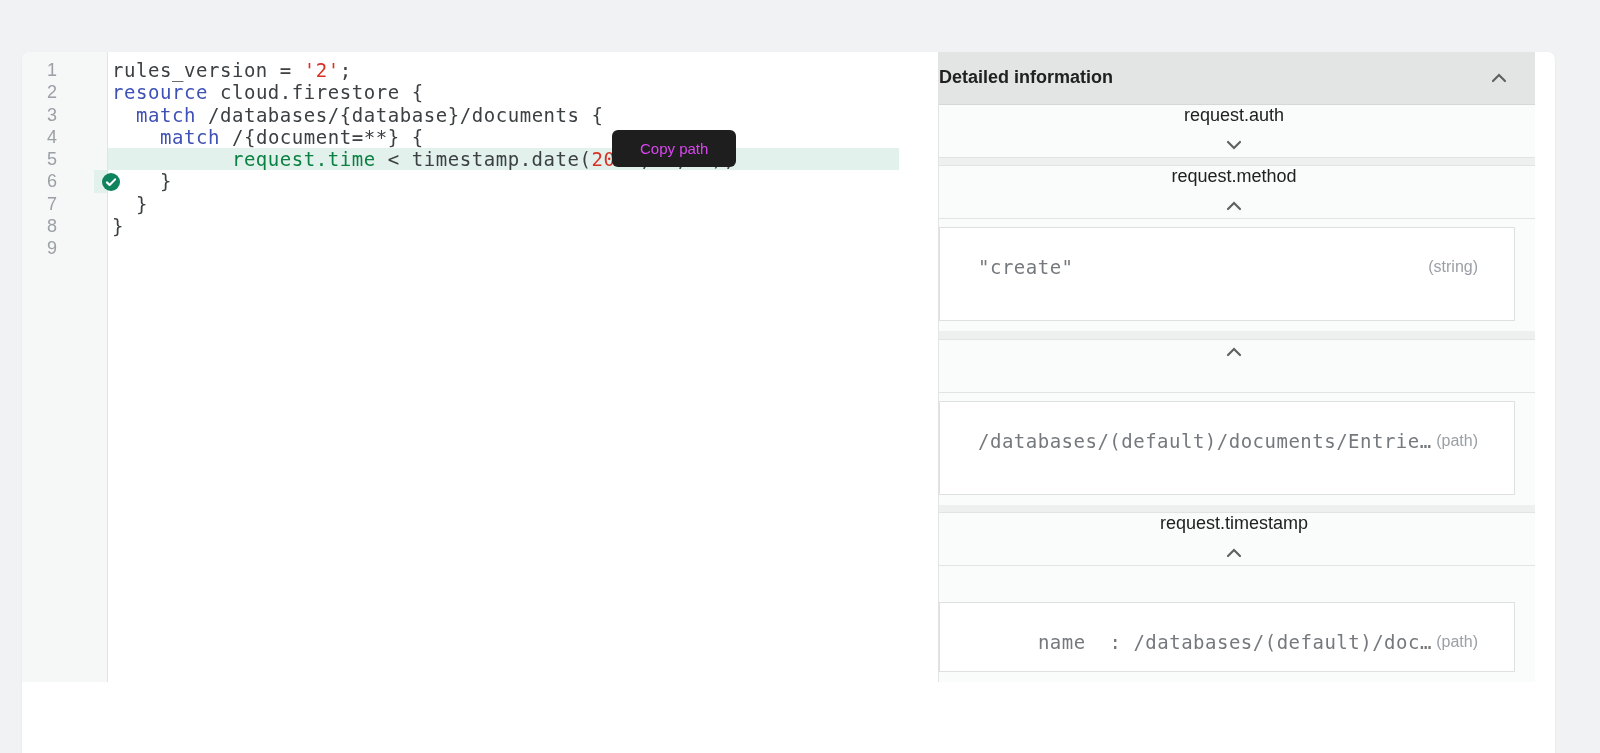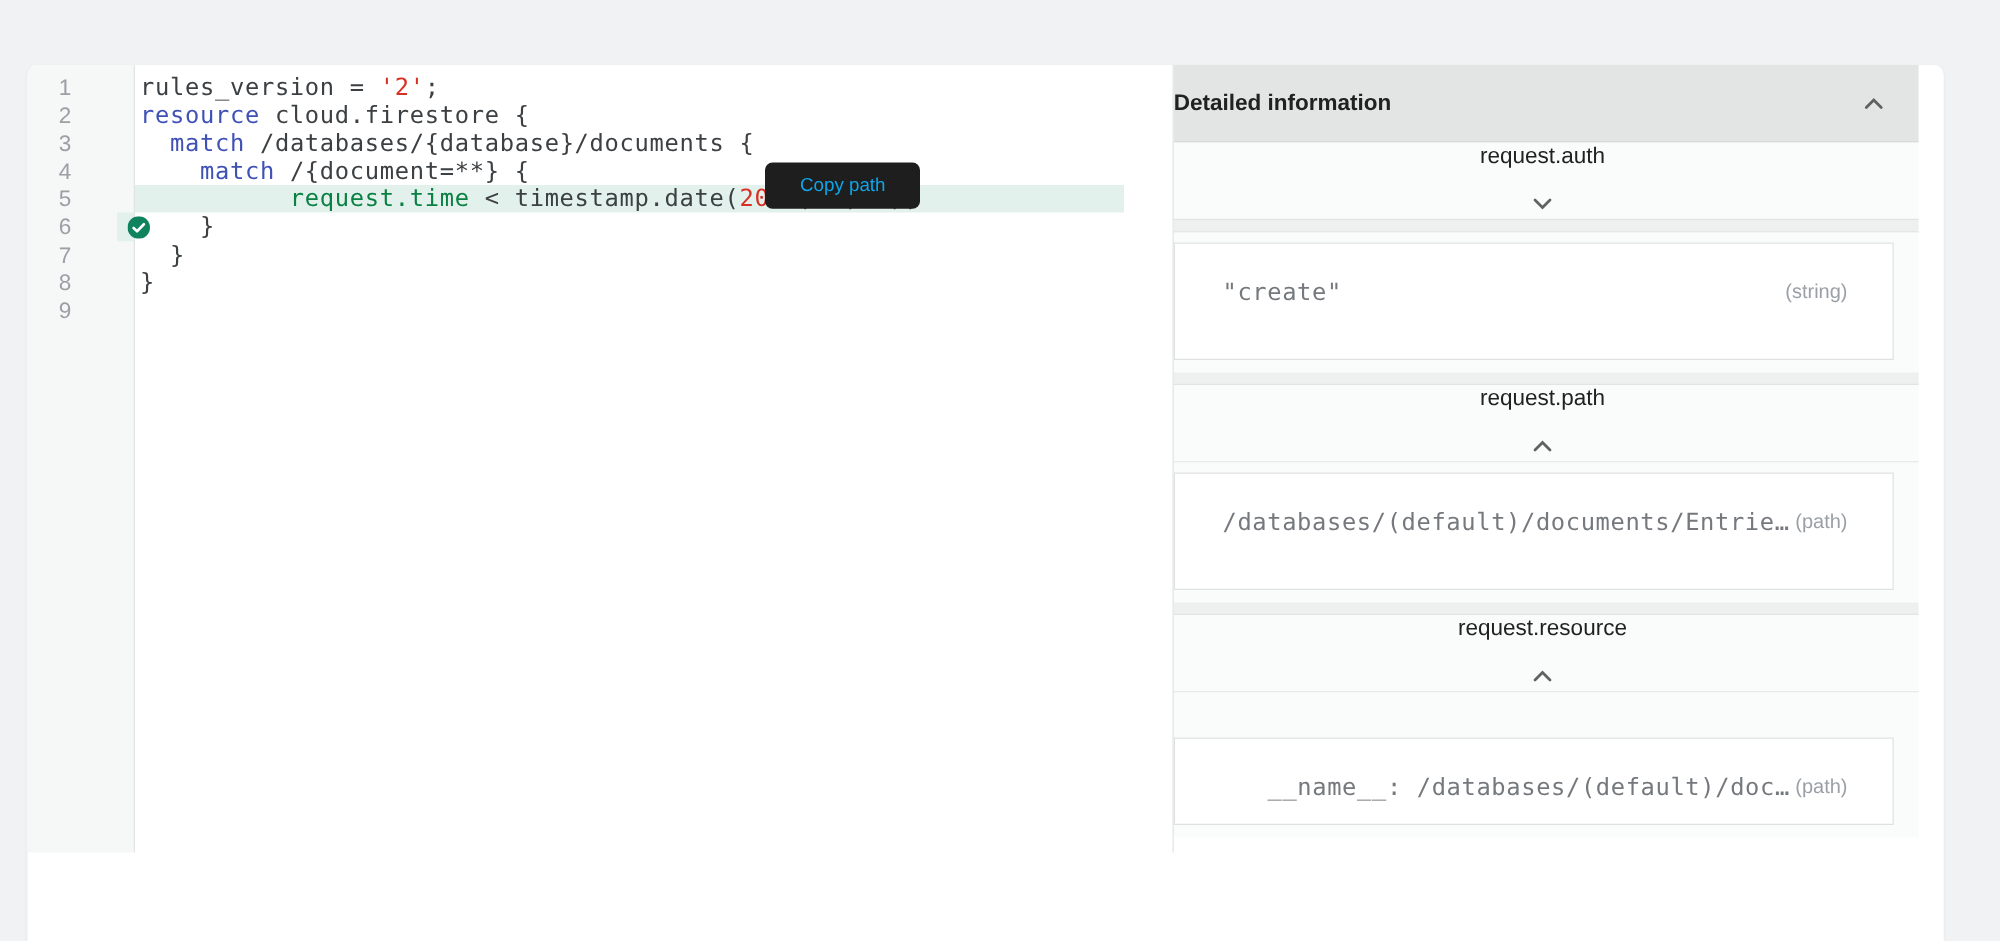--- a/index.html
+++ b/index.html
@@ -24,21 +24,21 @@
   .back-btn{width:34px;height:34px;margin-left:14px;display:flex;align-items:center;justify-content:center;cursor:pointer;}
   .time{margin-left:20px; font-family:"DejaVu Sans Mono", monospace; font-size:17px; color:#80868b;}
   .status-check{margin-left:14px; width:27px; height:27px; flex:0 0 auto;}
   .method{margin-left:18px; font-size:18px; font-weight:bold; letter-spacing:0.4px; color:#141414;}
   .reqpath{margin-left:9px; font-family:"DejaVu Sans Mono", monospace; font-size:18px; color:#202124;}
   .copy-btn{margin-left:6px; width:57px; height:57px; border-radius:50%; background:#ebebeb;
             display:flex; align-items:center; justify-content:center; cursor:pointer;}
 
   
   .tooltip{position:absolute; left:612px; top:130px; min-width:97px; height:37px;
-           background:var(--tooltipbg); color:#0ea5e9; font-size:15px; border-radius:6px;
+           background:var(--tooltipbg); color:#d946ef; font-size:15px; border-radius:6px;
            display:flex; align-items:center; justify-content:center; padding:0 28px; z-index:30;}
 
   
   .split{display:flex; height:630px;}
   .editor{width:917px; border-right:1px solid var(--divider); display:flex; position:relative; background:#fff;}
   .gutter{width:86px; background:var(--gutterbg); border-right:1px solid var(--divider);
           padding-top:7px; font-size:18px; color:var(--lnum);}
   .gnum{height:22.3px; line-height:22.3px; text-align:right; padding-right:50px;}
   .gnum.hl{background:linear-gradient(to right, transparent 72px, var(--hlbg) 72px);}
   .codecol{flex:1; padding-top:7px; position:relative;}
@@ -116,46 +116,51 @@
 
       <div class="p-row">
         <span class="lbl">request.auth</span>
         <svg class="chev" viewBox="0 0 24 24">
           <path d="M6 9 L12 15 L18 9" fill="none" stroke="var(--chev)" stroke-width="2.2" stroke-linecap="round"></path>
         </svg>
       </div>
 
       <div class="spacer"></div>
 
+      <div class="p-row">
+        <span class="lbl">request.method</span>
+        <svg class="chev" viewBox="0 0 24 24">
+          <path d="M6 15 L12 9 L18 15" fill="none" stroke="var(--chev)" stroke-width="2.2" stroke-linecap="round"></path>
+        </svg>
+      </div>
       <div class="p-content">
         <div class="vbox">
           <span class="val">"create"</span>
           <span class="type">(string)</span>
         </div>
       </div>
 
       <div class="spacer"></div>
 
       <div class="p-row">
-        <span class="lbl">request.path</span>
         <svg class="chev" viewBox="0 0 24 24">
           <path d="M6 15 L12 9 L18 15" fill="none" stroke="var(--chev)" stroke-width="2.2" stroke-linecap="round"></path>
         </svg>
       </div>
       <div class="p-content">
         <div class="vbox">
           <span class="val">/databases/(default)/documents/Entrie…</span>
           <span class="type">(path)</span>
         </div>
       </div>
 
       <div class="spacer"></div>
 
       <div class="p-row">
-        <span class="lbl">request.resource</span>
+        <span class="lbl">request.timestamp</span>
         <svg class="chev" viewBox="0 0 24 24">
           <path d="M6 15 L12 9 L18 15" fill="none" stroke="var(--chev)" stroke-width="2.2" stroke-linecap="round"></path>
         </svg>
       </div>
       <div class="p-content">
         <div class="vbox tall">
           <span class="val indent">__name__: /databases/(default)/doc…</span>
           <span class="type">(path)</span>
         </div>
       </div>

